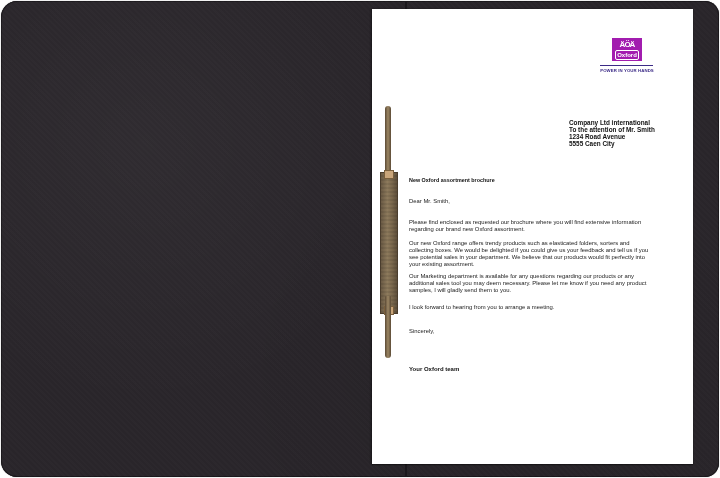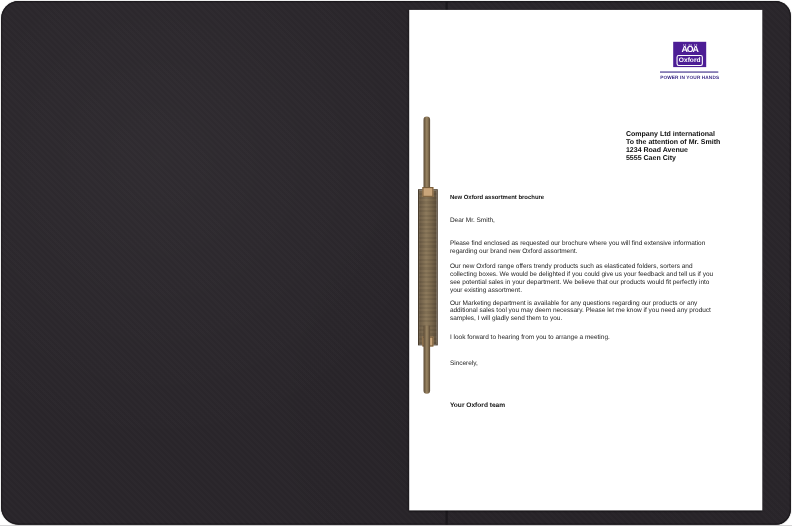--- a/index.html
+++ b/index.html
@@ -15,21 +15,21 @@
   .fastener { position:absolute; left:378px; top:106px; width:20px; height:252px; }
   .prong { position:absolute; left:7px; width:6px; background:linear-gradient(90deg,#5b4a35,#9b8664 50%,#5b4a35); border-radius:3px; }
   .prong.top { top:0; height:70px; border-radius:4px 4px 1px 1px; }
   .prong.bottom { top:190px; height:62px; border-radius:1px 1px 4px 4px; }
   .strip { position:absolute; left:2px; top:66px; width:16px; height:140px; background:
       repeating-linear-gradient(0deg, rgba(0,0,0,0.08) 0 2px, transparent 2px 4px),
       linear-gradient(90deg,#6a5a44,#8d7a5c 40%,#7a684d 70%,#5e4f3b); border:1px solid #4a3d2d; }
   .clip { position:absolute; left:6px; width:8px; height:7px; background:#c9a57a; border:1px solid #7a5f3c; }
   .clip.c1 { top:64px; } .clip.c2 { top:200px; }
 
-  .logo-box { position:absolute; left:612px; top:38px; width:30px; height:23px; background:#4c1d95; }
+  .logo-box { position:absolute; left:612px; top:38px; width:30px; height:23px; background:#a21caf; }
   .logo-figures { position:absolute; left:2px; top:2px; width:26px; height:9px; color:#fff; font-size:8px; line-height:9px; text-align:center; letter-spacing:-1px; font-weight:bold; }
   .logo-word { position:absolute; left:3px; top:12px; width:22px; height:8px; border:1px solid #fff; border-radius:2px; color:#fff; font-size:6px; line-height:8px; text-align:center; font-weight:bold; }
   .logo-rule { position:absolute; left:600px; top:65px; width:53px; height:1px; background:#3b2a86; }
   .tagline { position:absolute; left:600px; top:68px; width:54px; font-size:4.3px; color:#3b2a86; font-weight:bold; text-align:center; white-space:nowrap; letter-spacing:0.1px; }
 
   .address { position:absolute; left:569px; top:119px; font-size:6.4px; line-height:7.1px; font-weight:bold; color:#111; }
   .address div { white-space:nowrap; }
   .letter { position:absolute; left:409px; color:#222; font-size:5.9px; line-height:7px; }
   .subject { top:177px; font-weight:bold; font-size:5.4px; color:#111; }
   .greeting { top:198px; }

